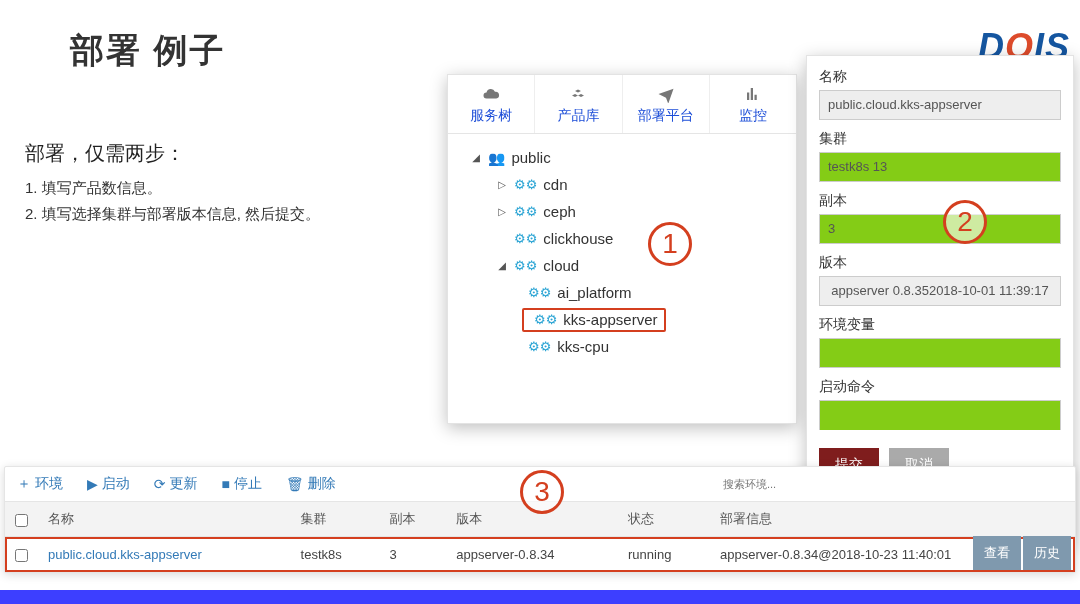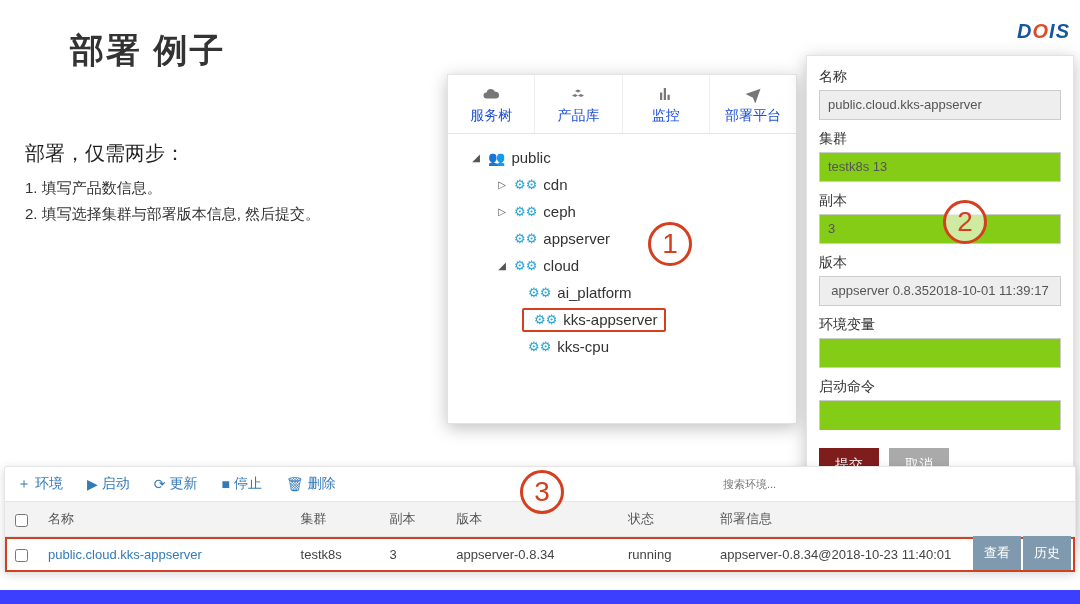--- a/index.html
+++ b/index.html
@@ -1,18 +1,18 @@
 <!DOCTYPE html>
 <html><head>
 <meta charset="utf-8">
 <style>
 *{box-sizing:border-box;margin:0;padding:0}
 body{font-family:"Helvetica Neue","Microsoft YaHei",Arial,sans-serif;background:#fff;width:1080px;height:604px;position:relative;color:#333;overflow:hidden}
 .title{position:absolute;left:70px;top:28px;font-size:34px;font-weight:bold;letter-spacing:2px}
-.dois{position:absolute;right:10px;top:20px;font-size:20px;font-weight:900;font-style:italic;letter-spacing:1px}
+.dois{position:absolute;right:10px;top:26px;font-size:36px;font-weight:900;font-style:italic;letter-spacing:1px}
 .dois .d{color:#1556a0}.dois .o{color:#dd4b2b}.dois .i{color:#1556a0}.dois .s{color:#1556a0}
 .intro{position:absolute;left:25px;top:140px;font-size:20px;color:#222}
 .intro .sub{font-size:15px;line-height:1.7;color:#333;margin-top:8px}
 
 
 .panel1{position:absolute;left:447px;top:74px;width:350px;height:350px;background:#fff;border:1px solid #e3e3e3;box-shadow:0 4px 16px rgba(0,0,0,.25)}
 .toolbar{display:flex;border-bottom:1px solid #e5e5e5}
 .toolbar .tab{flex:1;text-align:center;padding:10px 0 8px;font-size:14px;color:#1d4ed8;border-right:1px solid #eee}
 .toolbar .tab:last-child{border-right:none}
 .toolbar svg{display:block;margin:0 auto 4px;width:20px;height:18px}
@@ -79,29 +79,29 @@
       <span>服务树</span>
     </div>
     <div class="tab">
       <svg viewBox="0 0 24 24">
           <path fill="#777" d="M4 14l4-2 4 2-4 2zm8 0l4-2 4 2-4 2zM8 8l4-2 4 2-4 2z"></path>
         </svg>
       <span>产品库</span>
     </div>
     <div class="tab">
       <svg viewBox="0 0 24 24">
+          <path fill="#777" d="M2 12l20-7-7 20-3-8z"></path>
+        </svg>
+      <span>部署平台</span>
+    </div>
+    <div class="tab">
+      <svg viewBox="0 0 24 24">
           <path fill="#777" d="M4 20V10h3v10zm5 0V4h3v16zm5 0v-7h3v7z"></path>
         </svg>
       <span>监控</span>
-    </div>
-    <div class="tab">
-      <svg viewBox="0 0 24 24">
-          <path fill="#777" d="M2 12l20-7-7 20-3-8z"></path>
-        </svg>
-      <span>部署平台</span>
     </div>
   </div>
   <div class="tree">
     <div class="row ind1">
         <span class="arrow">◢</span>
         <span class="people">👥</span>
         <span>public</span>
       </div>
     <div class="row ind2">
         <span class="arrow">▷</span>
@@ -109,21 +109,21 @@
         <span>cdn</span>
       </div>
     <div class="row ind2">
         <span class="arrow">▷</span>
         <span class="gears">⚙⚙</span>
         <span>ceph</span>
       </div>
     <div class="row ind2">
         <span class="arrow"></span>
         <span class="gears">⚙⚙</span>
-        <span>appserver</span>
+        <span>clickhouse</span>
       </div>
     <div class="row ind2">
         <span class="arrow">◢</span>
         <span class="gears">⚙⚙</span>
         <span>cloud</span>
       </div>
     <div class="row ind3">
         <span class="gears">⚙⚙</span>
         <span>ai_platform</span>
       </div>

